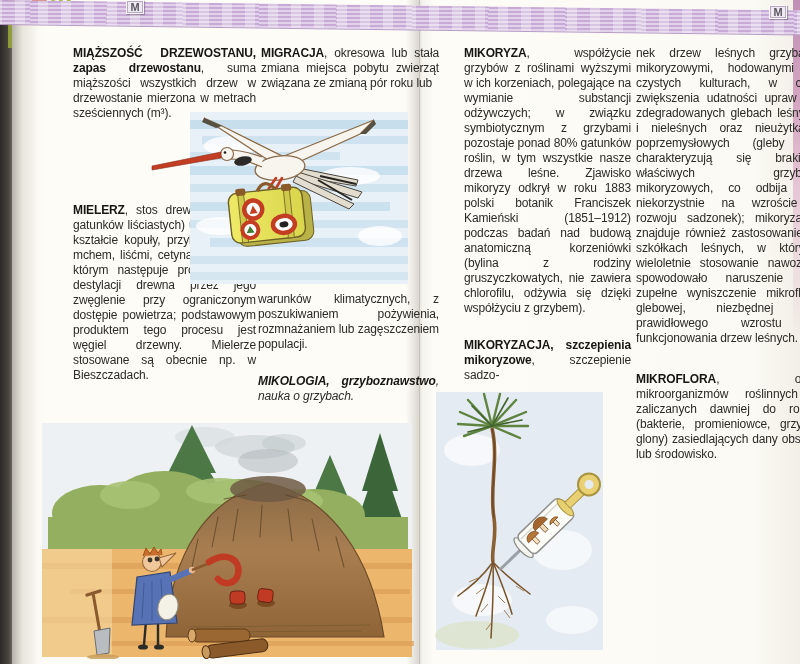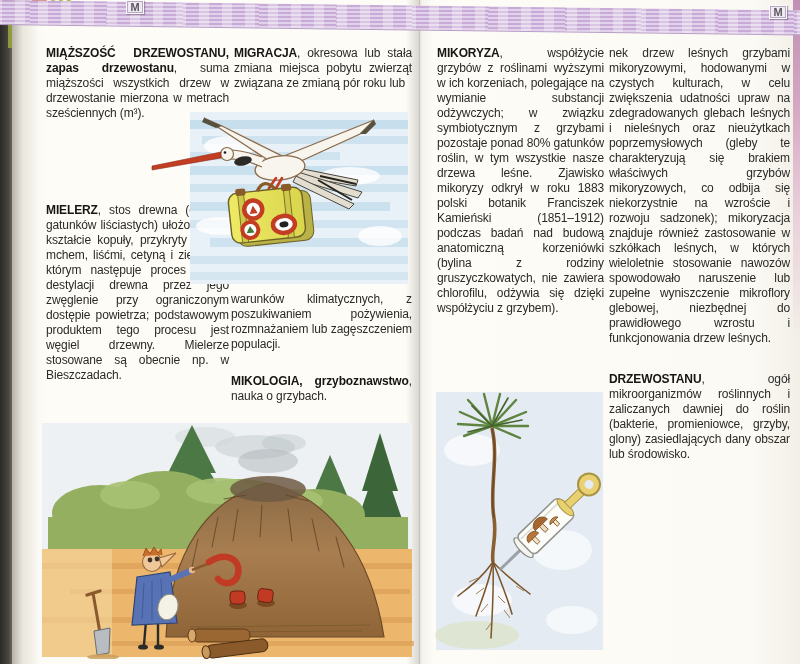--- a/index.html
+++ b/index.html
@@ -24,21 +24,21 @@
             repeating-linear-gradient(180deg,#c7abd6 0 2px,#e2d1ea 2px 4px);
           border-bottom:1px solid #b89cc8; }
   .corner-orange { position:absolute; left:30px; top:0; width:15px; height:24px; background:#cf4e28; transform:skewX(-8deg); }
   .corner-green  { position:absolute; top:0; width:4px; background:#a8bb3a; transform:skewX(-6deg); }
   .mbox { position:absolute; width:18px; height:14px; background:#efeaf2;
           border:1px solid #fbf9fc; box-shadow:inset 0 0 0 1px #b9a8c4, 1px 1px 1px rgba(90,70,100,.45);
           color:#5c5662; font-weight:bold; font-size:11px; line-height:12px; text-align:center; }
   .mbox-left  { left:126px; top:0; }
   .mbox-right { left:769px; top:5px; }
   .entry { position:absolute; font-size:12px; line-height:15px; color:#2b2a27;
-           text-align:justify; letter-spacing:-0.12px; }
+           text-align:justify; letter-spacing:-0.12px;margin-left:27px; }
   .entry b { font-weight:bold; color:#171613; }
   .illu { position:absolute; }
 </style>
 </head>
 <body>
 
 <div class="book">
 
   <div class="binding"></div>
   <div class="binding-green"></div>
@@ -56,28 +56,29 @@
   <div class="mbox mbox-right">M</div>
 
   <p class="entry" style="left:46px; top:46px; width:183px;"><b>MIĄŻSZOŚĆ DRZEWOSTANU, </b><b>zapas drzewostanu</b><span>, suma miąższości wszystkich drzew w drzewostanie mierzona w metrach sześciennych (m³).</span></p>
 
   <p class="entry" style="left:46px; top:203px; width:183px;"><b>MIELERZ</b><span>, stos drewna (głównie gatunków liściastych) ułożonego w kształcie kopuły, przykryty darnią, mchem, liśćmi, cetyną i ziemią, w którym następuje proces suchej destylacji drewna przez jego zwęglenie przy ograniczonym dostępie powietrza; podstawowym produktem tego procesu jest węgiel drzewny. Mielerze stosowane są obecnie np. w Bieszczadach.</span></p>
 
   <p class="entry" style="left:231px; top:292px; width:181px;"><span>warunków klimatycznych, z poszukiwaniem pożywienia, rozmnażaniem lub zagęszczeniem populacji.</span></p>
 
   <p class="entry" style="left:234px; top:46px; width:178px;"><b>MIGRACJA</b><span>, okresowa lub stała zmiana miejsca pobytu zwierząt związana ze zmianą pór roku lub</span></p>
 
-  <p class="entry" style="left:231px; top:374px; width:181px;"><b>MIKOLOGIA, </b><b>grzyboznawstwo</b><span>, nauka o grzybach.</span></p>
+  <p class="entry" style="left:231px; top:374px; width:181px;font-style:italic;"><b>MIKOLOGIA, </b><b>grzyboznawstwo</b><span>, nauka o grzybach.</span></p>
 
   <p class="entry" style="left:437px; top:46px; width:167px;"><b>MIKORYZA</b><span>, współżycie grzybów z roślinami wyższymi w ich korzeniach, polegające na wymianie substancji odżywczych; w związku symbiotycznym z grzybami pozostaje ponad 80% gatunków roślin, w tym wszystkie nasze drzewa leśne. Zjawisko mikoryzy odkrył w roku 1883 polski botanik Franciszek Kamieński (1851–1912) podczas badań nad budową anatomiczną korzeniówki (bylina z rodziny gruszyczkowatych, nie zawiera chlorofilu, odżywia się dzięki współżyciu z grzybem).</span></p>
 
+  <p class="entry" style="left:437px; top:338px; width:167px;"><b>MIKORYZACJA, </b><b>szczepienia mikoryzowe</b><span>, szczepienie sadzo-</span></p>
 
   <p class="entry" style="left:609px; top:46px; width:181px;"><span>nek drzew leśnych grzybami mikoryzowymi, hodowanymi w czystych kulturach, w celu zwiększenia udatności upraw na zdegradowanych glebach leśnych i nieleśnych oraz nieużytkach poprzemysłowych (gleby te charakteryzują się brakiem właściwych grzybów mikoryzowych, co odbija się niekorzystnie na wzroście i rozwoju sadzonek); mikoryzacja znajduje również zastosowanie w szkółkach leśnych, w których wieloletnie stosowanie nawozów spowodowało naruszenie lub zupełne wyniszczenie mikroflory glebowej, niezbędnej do prawidłowego wzrostu i funkcjonowania drzew leśnych.</span></p>
 
-  <p class="entry" style="left:609px; top:372px; width:181px;"><b>DRZEWOSTANU</b><span>, ogół mikroorganizmów roślinnych i zaliczanych dawniej do roślin (bakterie, promieniowce, grzyby, glony) zasiedlających dany obszar lub środowisko.</span></p>
+  <p class="entry" style="left:609px; top:372px; width:181px;"><b>MIKROFLORA</b><span>, ogół mikroorganizmów roślinnych i zaliczanych dawniej do roślin (bakterie, promieniowce, grzyby, glony) zasiedlających dany obszar lub środowisko.</span></p>
 
 
 
   <svg class="illu" style="left:150px; top:106px;" width="262" height="186" viewBox="0 0 262 186">
     <defs>
       <linearGradient id="suit" x1="0" y1="0" x2="1" y2="0">
         <stop offset="0" stop-color="#eeea66"></stop>
           <stop offset="1" stop-color="#d9d54c"></stop>
       </linearGradient>
     </defs>

